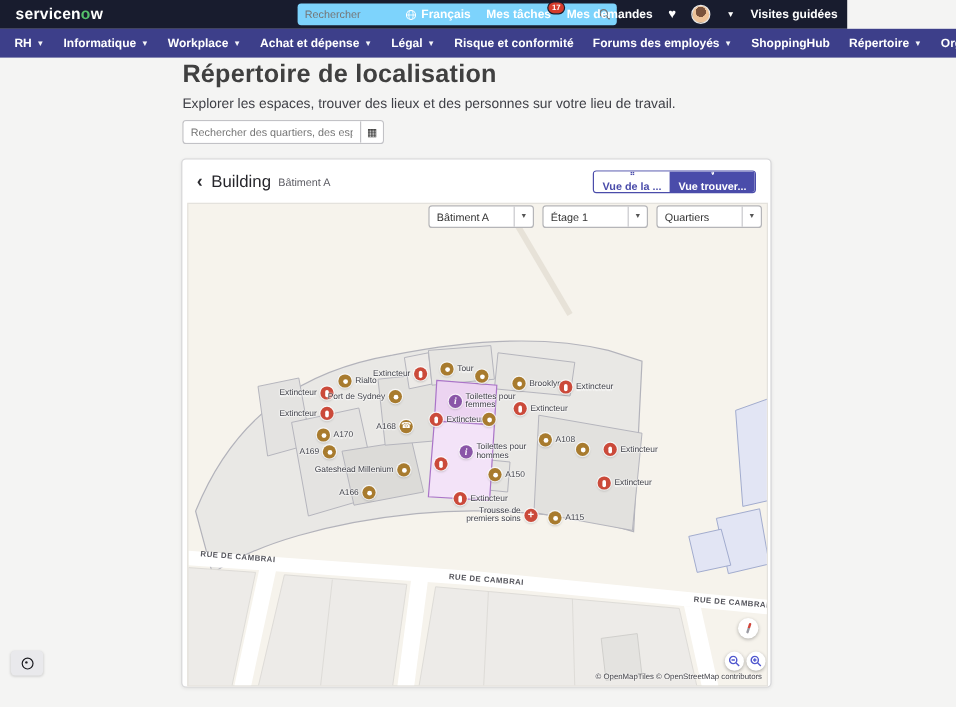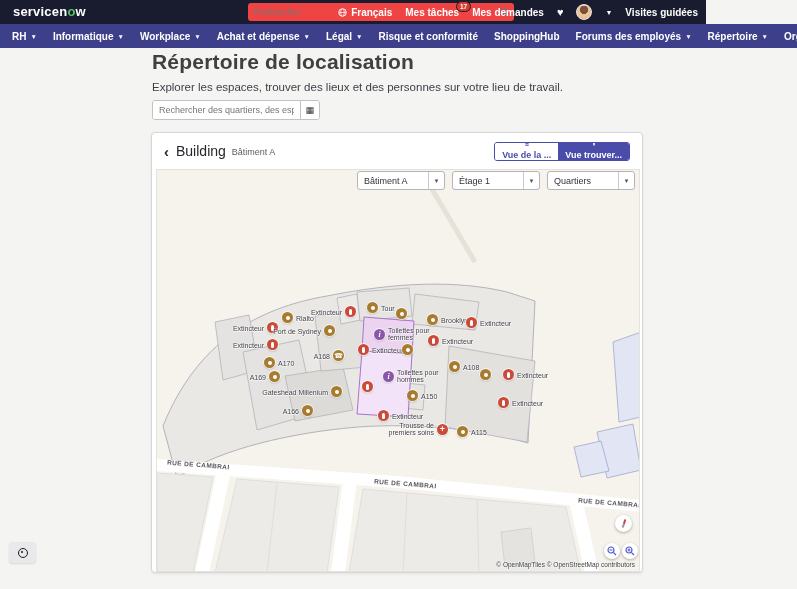--- a/index.html
+++ b/index.html
@@ -3,21 +3,21 @@
 <meta charset="utf-8">
 <style>
   * { margin:0; padding:0; box-sizing:border-box; }
   html,body { width:797px; height:589px; overflow:hidden; }
   body { font-family:"Liberation Sans", sans-serif; background:#f4f4f3; position:relative; }
 
   
   .topbar { position:absolute; left:0; top:0; width:706px; height:24px; background:#181c2e; display:flex; align-items:center; }
   .logo { position:absolute; left:13px; top:4px; font-size:13px; font-weight:bold; color:#fff; letter-spacing:.2px; }
   .logo .green { color:#55c26a; }
-  .top-search { position:absolute; left:248px; top:3px; width:266px; height:18px; background:#ef4444; border-radius:3px; display:flex; align-items:center; }
+  .top-search { position:absolute; left:248px; top:3px; width:266px; height:18px; background:#7dd3fc; border-radius:3px; display:flex; align-items:center; }
   .top-search input { flex:1; border:none; outline:none; font:9px "Liberation Sans",sans-serif; color:#333; padding:0 6px; background:transparent; }
   .top-search svg { margin-right:5px; }
   .top-right { position:absolute; right:8px; top:0; height:24px; display:flex; align-items:center; gap:13px; color:#fff; font-size:10px; font-weight:600; }
   .top-link { position:relative; cursor:pointer; white-space:nowrap; display:flex; align-items:center; gap:4px; }
   .badge { position:absolute; top:-6px; right:-12px; background:#d63b2b; color:#fff; font-size:6.5px; font-weight:bold; padding:1px 3px; border-radius:6px; border:1px solid #181c2e; }
   .heart { font-size:11px; line-height:1; }
   .avatar { width:16px; height:16px; border-radius:50%; background:radial-gradient(circle at 50% 35%, #7a523c 0 36%, #eec39a 38% 75%, #c9a27a 76%); border:1px solid #e8e8e8; }
   .tiny-caret { font-size:7px; }
 
   
@@ -137,25 +137,25 @@
       <span class="mcaret">▼</span>
     </div>
     <div class="menu-item">
       <span>Légal</span>
       <span class="mcaret">▼</span>
     </div>
     <div class="menu-item">
       <span>Risque et conformité</span>
     </div>
     <div class="menu-item">
+      <span>Forums des employés</span>
+      <span class="mcaret">▼</span>
+    </div>
+    <div class="menu-item">
       <span>ShoppingHub</span>
-    </div>
-    <div class="menu-item">
-      <span>Forums des employés</span>
-      <span class="mcaret">▼</span>
     </div>
     <div class="menu-item">
       <span>Répertoire</span>
       <span class="mcaret">▼</span>
     </div>
     <div class="menu-item">
       <span>Organigramme</span>
     </div>
   </div>
 

